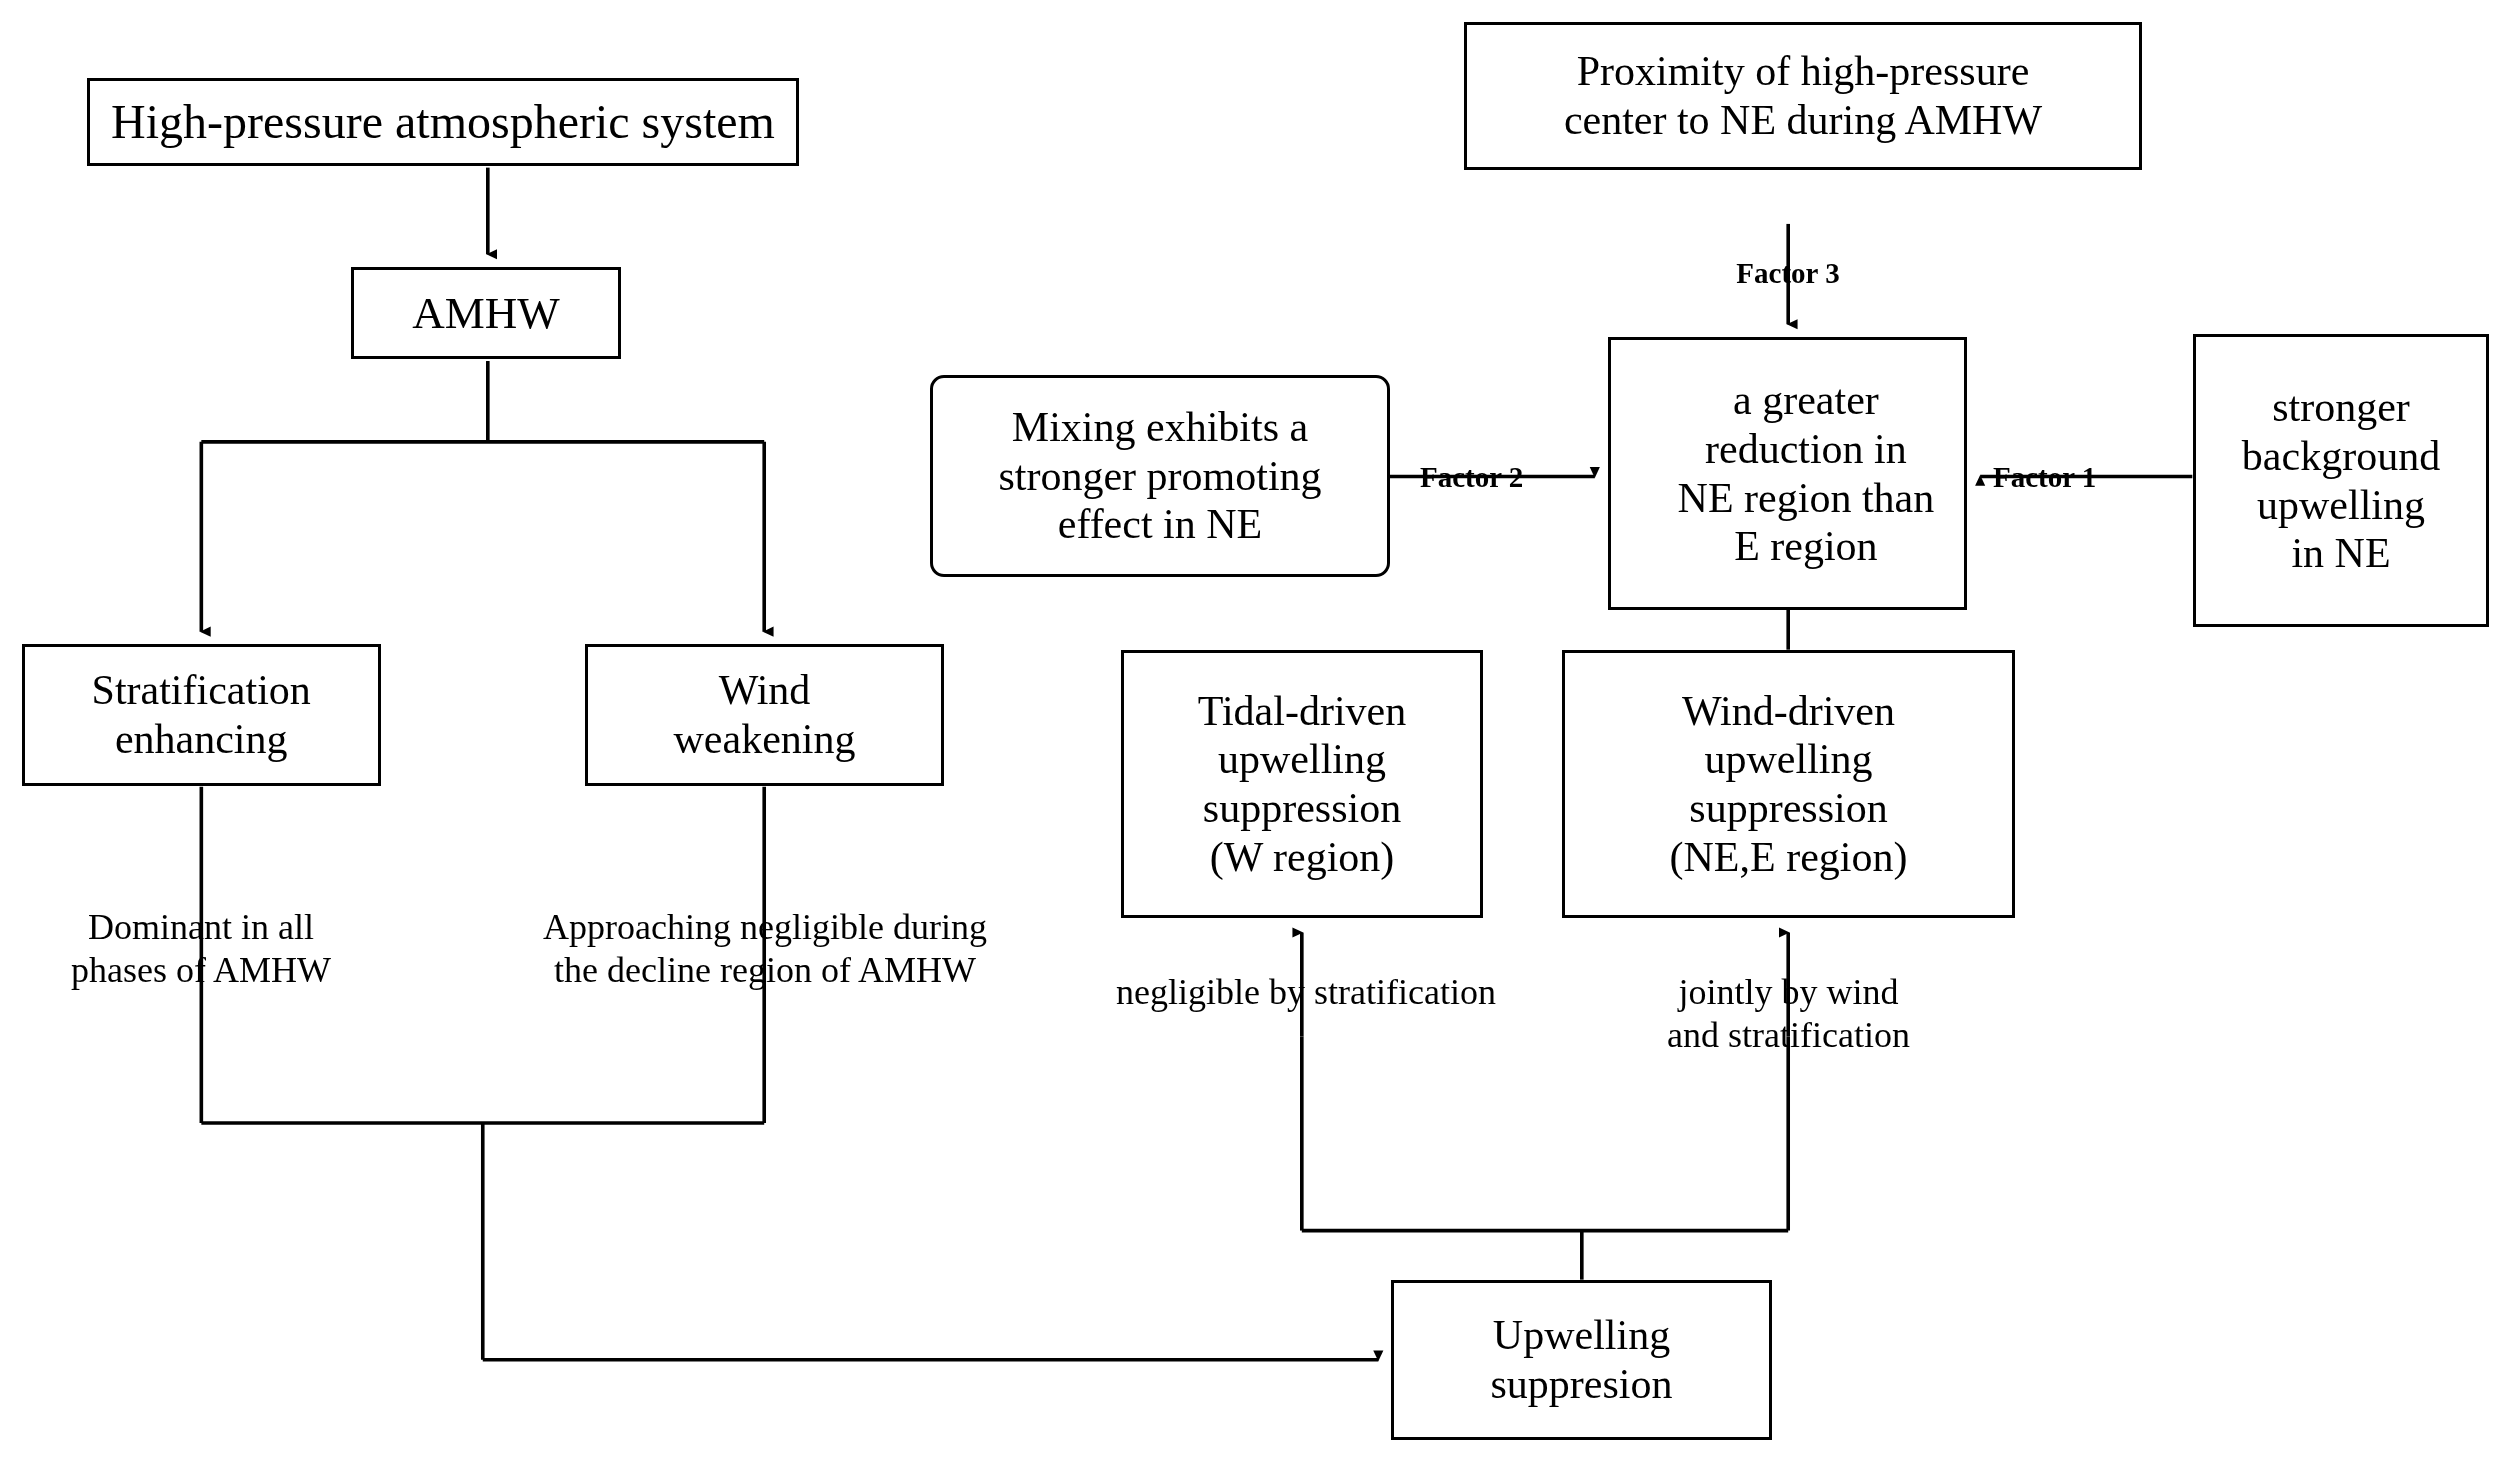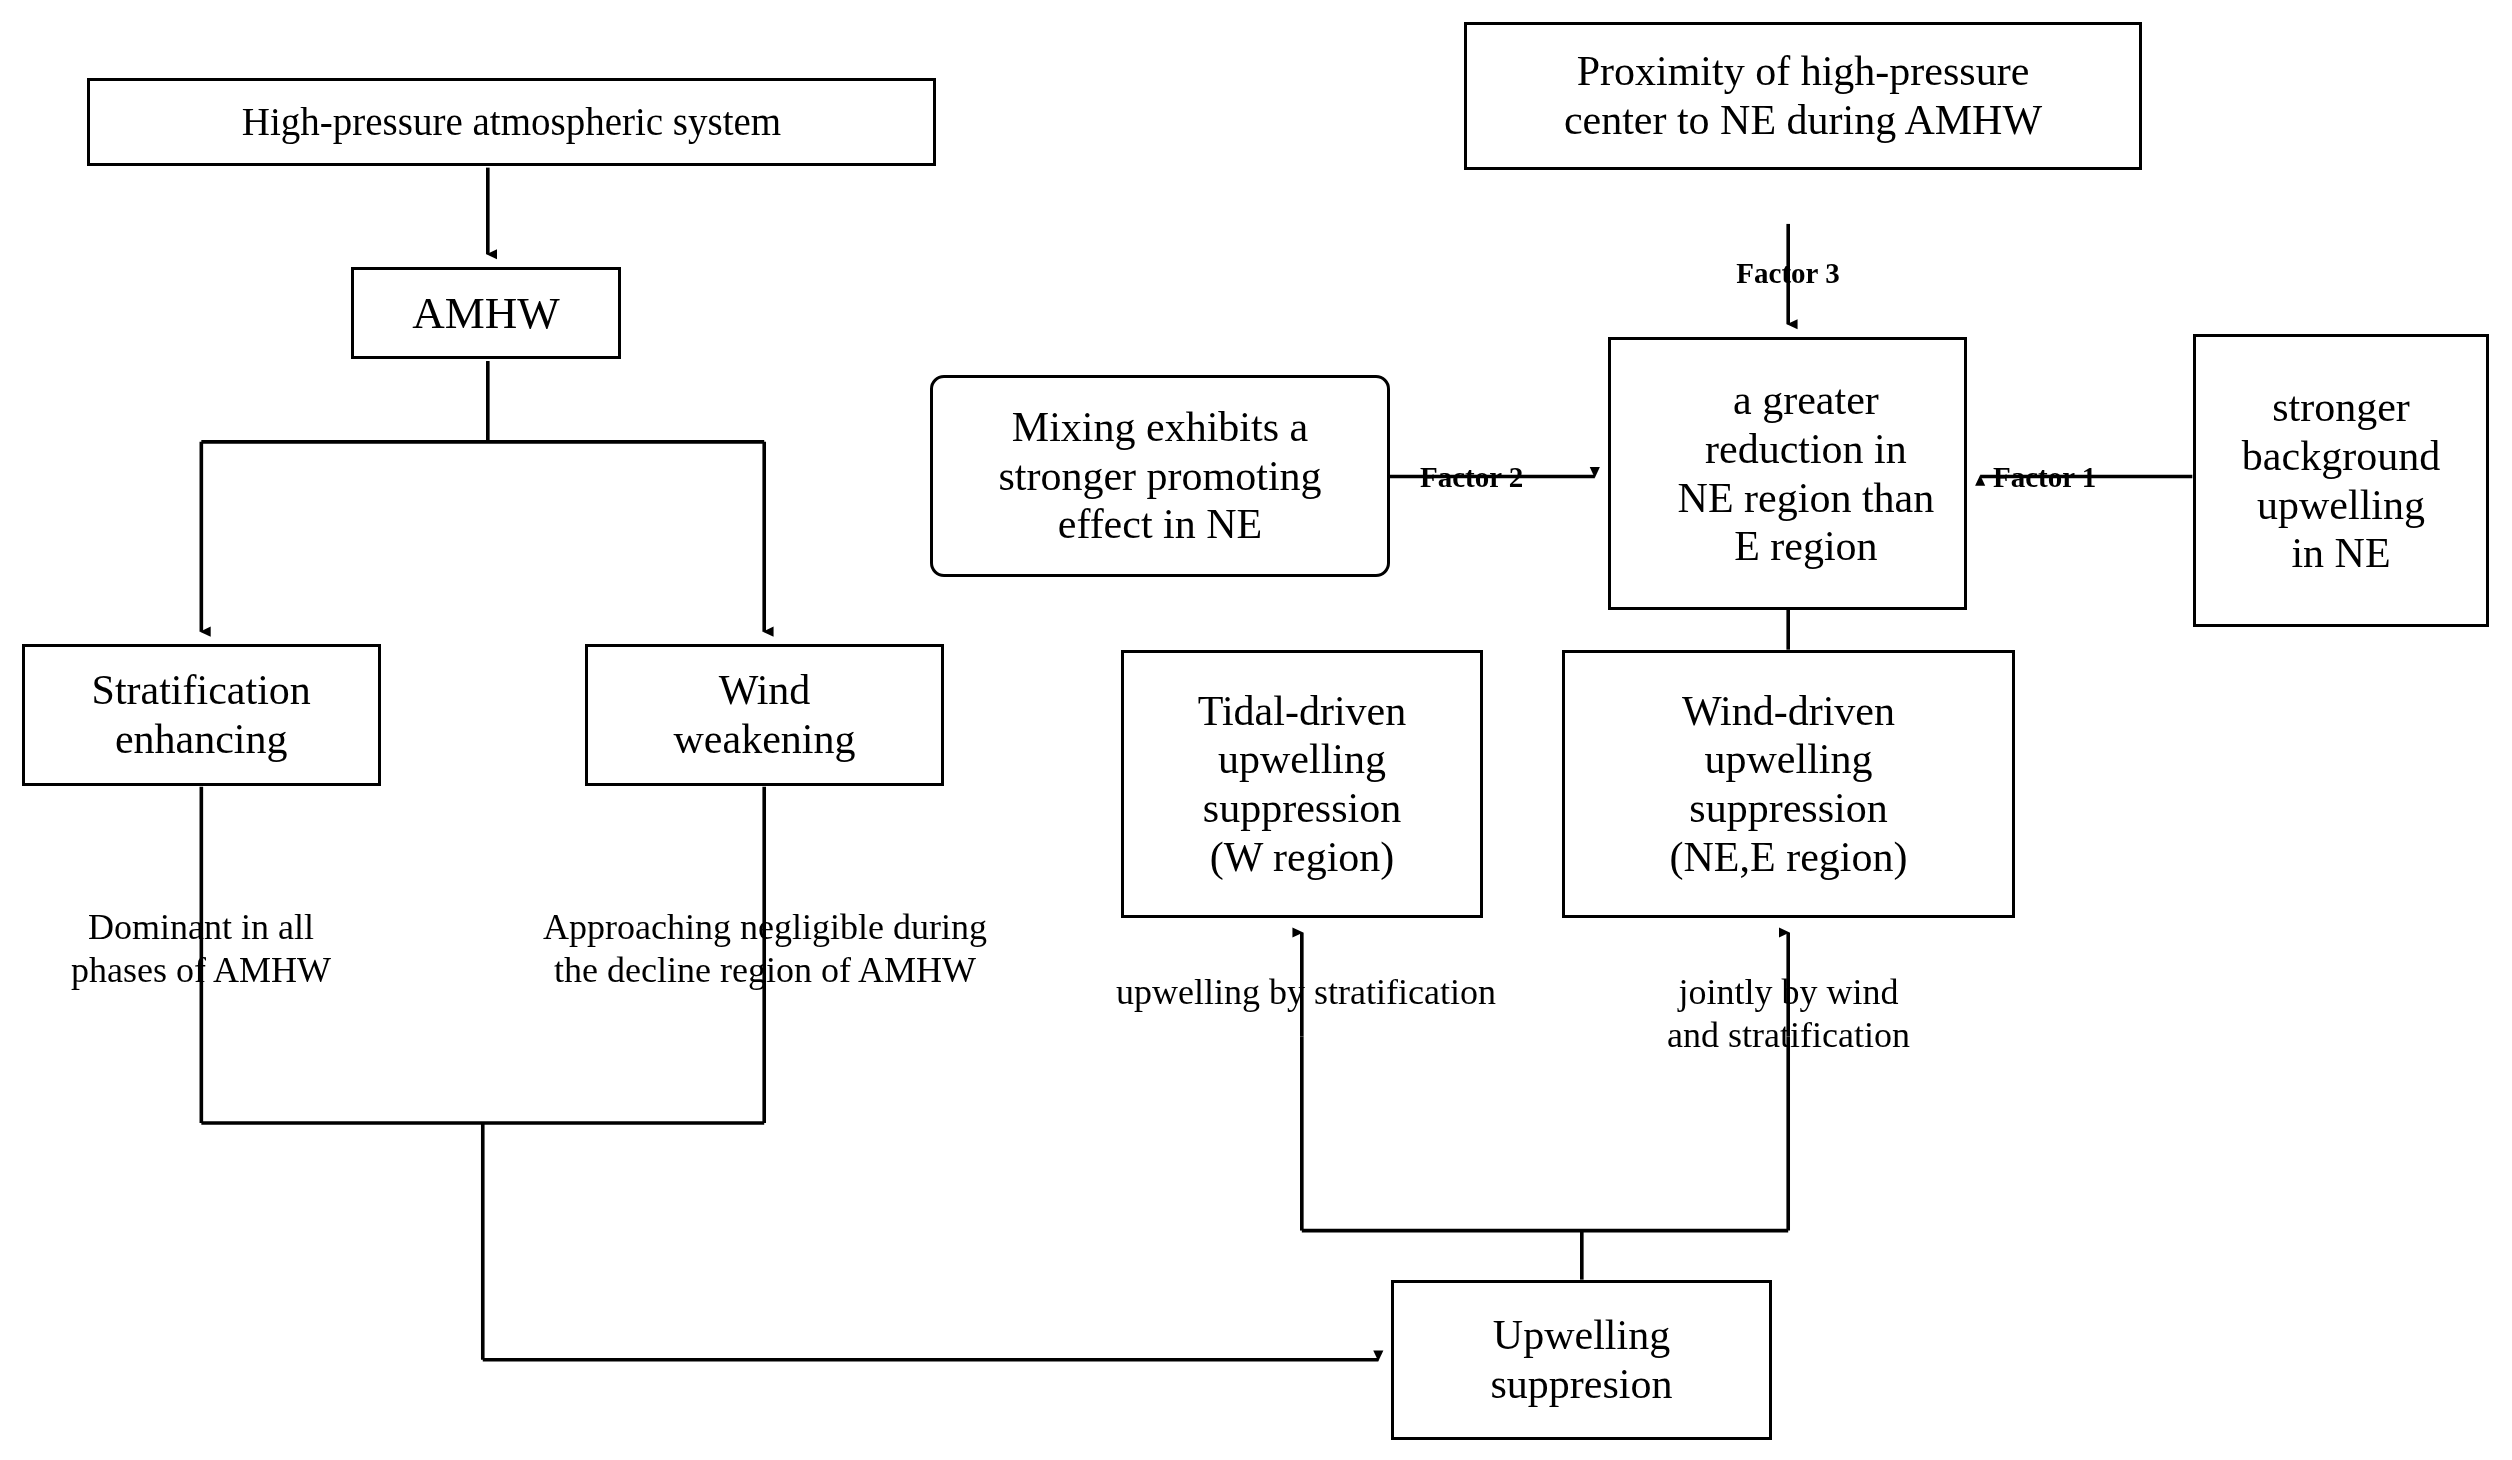--- a/index.html
+++ b/index.html
@@ -111,21 +111,21 @@
 
       <line x1="2478" y1="1436" x2="2478" y2="1292" marker-end="url(#arrowUp)"></line>
 
       <line x1="1804" y1="1436" x2="1804" y2="1705"></line>
       <line x1="2478" y1="1436" x2="2478" y2="1705"></line>
       <line x1="1804" y1="1705" x2="2478" y2="1705"></line>
       <line x1="2192" y1="1705" x2="2192" y2="1773"></line>
     </g>
   </svg>
 
-  <div class="node-box" style="left:87px; top:78px; width:849px; height:88px; font-size:39px;">
+  <div class="node-box" style="left:87px; top:78px; width:712px; height:88px; font-size:48px;">
     <span class="node-text">High-pressure atmospheric system</span>
   </div>
 
   <div class="node-box" style="left:351px; top:267px; width:270px; height:92px; font-size:45px;">
     <span class="node-text">AMHW</span>
   </div>
 
   <div class="node-box" style="left:21.7px; top:644px; width:359px; height:142px; font-size:42px;">
     <span class="node-text">Stratification
 enhancing</span>
@@ -185,19 +185,19 @@
   <div class="edge-label bold" style="left:1420px; top:460px; width:144px; font-size:29px; text-align:left;">Factor 2</div>
 
   <div class="edge-label bold" style="left:1993px; top:460px; width:144px; font-size:29px; text-align:left;">Factor 1</div>
 
   <div class="edge-label" style="left:20px; top:906px; width:362px; font-size:36px; text-align:center;">Dominant in all
 phases of AMHW</div>
 
   <div class="edge-label" style="left:485px; top:906px; width:560px; font-size:36px; text-align:center;">Approaching negligible during
 the decline region of AMHW</div>
 
-  <div class="edge-label" style="left:1075px; top:971px; width:462px; font-size:36px; text-align:center;">upwelling  by stratification</div>
+  <div class="edge-label" style="left:1075px; top:971px; width:462px; font-size:36px; text-align:center;">negligible  by stratification</div>
 
   <div class="edge-label" style="left:1601px; top:971px; width:375px; font-size:36px; text-align:center;">jointly  by wind
 and stratification</div>
 
 </div>
 
 
 </body></html>

